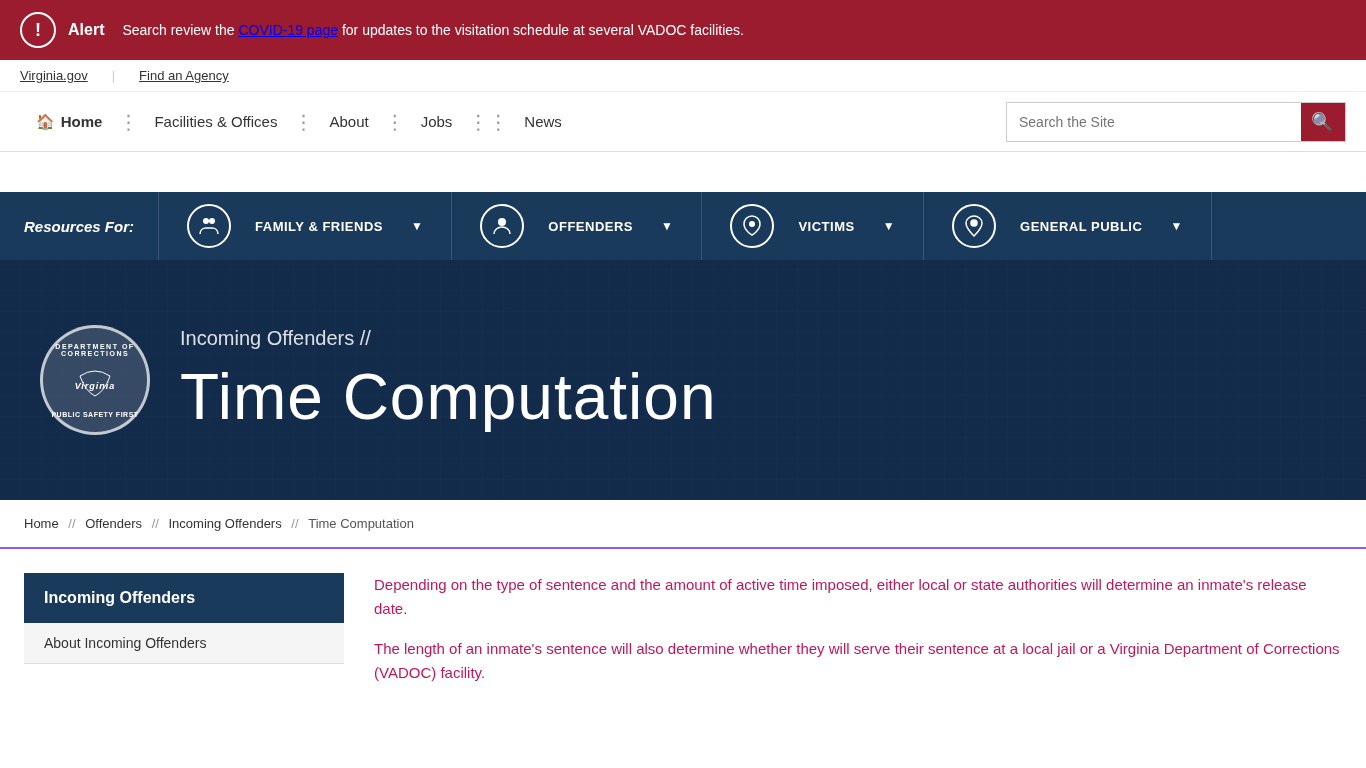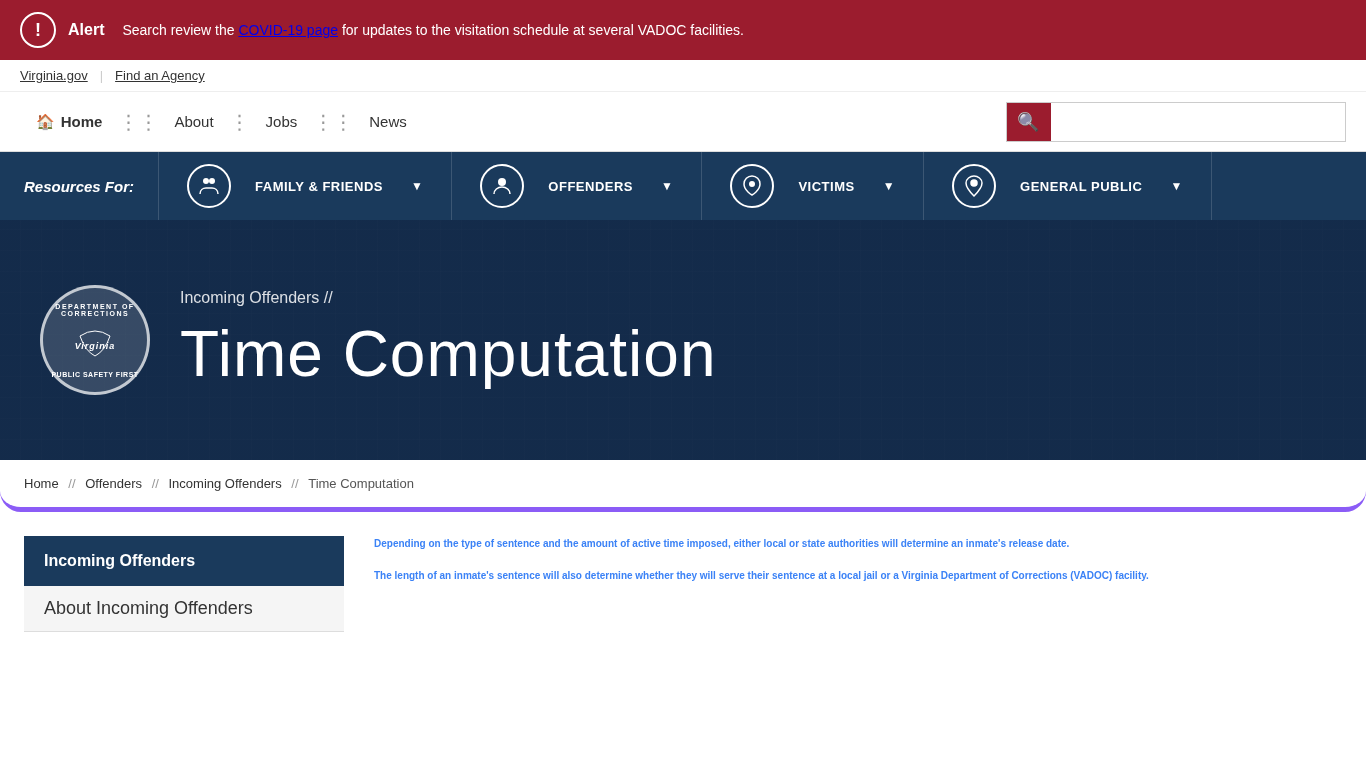--- a/index.html
+++ b/index.html
@@ -29,21 +29,21 @@
       background: #fff;
       padding: 8px 20px;
       display: flex;
       align-items: center;
       justify-content: space-between;
       border-bottom: 1px solid #eee;
     }
     .top-bar-left { display: flex; align-items: center; gap: 10px; }
     .agency-logo { width: 30px; height: 30px; }
     .agency-text { font-size: 12px; color: #555; }
-    .top-bar-right { display: flex; align-items: center; gap: 12px; font-size: 13px; }
+    .top-bar-right { display: flex; align-items: center; gap: 24px; font-size: 13px; }
     .top-bar-right a { color: #333; text-decoration: underline; }
     .top-bar-divider { color: #ccc; }
 
     
     .nav-bar {
       background: #fff;
       padding: 0 20px;
       display: flex;
       align-items: center;
       gap: 0;
@@ -80,20 +80,21 @@
       display: flex; align-items: center; justify-content: center;
       color: #fff; font-size: 18px;
     }
 
     
     .resources-bar {
       background: #1a3a5c;
       display: flex;
       align-items: center;
       height: 68px;
+      margin-top: 40px;
     }
     .resources-label {
       color: #fff;
       font-style: italic;
       font-weight: bold;
       font-size: 15px;
       padding: 0 24px;
       white-space: nowrap;
     }
     .resource-item {
@@ -142,32 +143,31 @@
       letter-spacing: 1px;
     }
     .seal-inner {
       display: flex; flex-direction: column; align-items: center; gap: 4px;
     }
     .seal-top { font-size: 7px; letter-spacing: 1.5px; }
     .seal-middle { font-size: 22px; }
     .seal-bottom { font-size: 7px; letter-spacing: 0.5px; }
     .hero-content { position: relative; color: #fff; }
     .hero-breadcrumb {
-      font-size: 16px; color: rgba(255,255,255,0.85); margin-bottom: 10px;
+      font-size: 20px; color: rgba(255,255,255,0.85); margin-bottom: 10px;
     }
     .hero-title {
       font-size: 64px; font-weight: 300; color: #fff; letter-spacing: 1px;
     }
 
     
     .breadcrumb-bar {
       padding: 16px 24px;
       font-size: 13px; color: #555;
-      border-bottom: 5px solid #8b5cf6;
-      border-radius: 21px;
+      border-bottom: 2px solid #8b5cf6;
     }
     .breadcrumb-bar a { color: #333; text-decoration: none; }
     .breadcrumb-sep { margin: 0 6px; color: #999; }
 
     
     .content-area {
       display: flex;
       padding: 0 24px;
       gap: 30px;
       max-width: 1366px;
@@ -182,33 +182,32 @@
       background: #1a3a5c;
       color: #fff;
       padding: 16px 20px;
       font-size: 16px; font-weight: 600;
       cursor: pointer;
     }
     .sidebar-item {
       background: #f5f5f5;
       border-bottom: 1px solid #ddd;
       padding: 12px 20px;
-      font-size: 18px; color: #333;
+      font-size: 14px; color: #333;
       cursor: pointer;
     }
 
     
     .main-content {
       flex: 1;
       padding: 24px 0;
     }
     .main-content p {
-      font-size: 10px; line-height: 1.6; color: #3b82f6;
+      font-size: 15px; line-height: 1.6; color: #be185d;
       margin-bottom: 16px;
-      font-weight: bold;
     }
   </style>
 </head>
 <body>
 
 <div class="alert-bar">
   <div class="alert-icon">
     <span>!</span>
   </div>
   <span class="alert-title">Alert</span>
@@ -224,34 +223,38 @@
     <a href="#">Find an Agency</a>
   </div>
 </div>
 
 <div class="nav-bar">
   <a class="nav-home">
     <span>🏠</span>
     <span>Home</span>
   </a>
   <span class="nav-dots">⋮</span>
+  <a class="nav-item">
+    <span>Facilities &amp; Offices</span>
+  </a>
   <span class="nav-dots">⋮</span>
   <a class="nav-item">
     <span>About</span>
   </a>
   <span class="nav-dots">⋮</span>
   <a class="nav-item">
     <span>Jobs</span>
   </a>
   <span class="nav-dots">⋮</span>
   <span class="nav-dots">⋮</span>
   <a class="nav-item">
     <span>News</span>
   </a>
   <div class="nav-search">
+    <input type="text" placeholder="Search the Site" style="">
     <button class="nav-search-btn">
       <span>🔍</span>
     </button>
   </div>
 </div>
 
 <div class="resources-bar">
   <span class="resources-label">Resources For:</span>
   <div class="resource-item">
     <div class="resource-icon">

